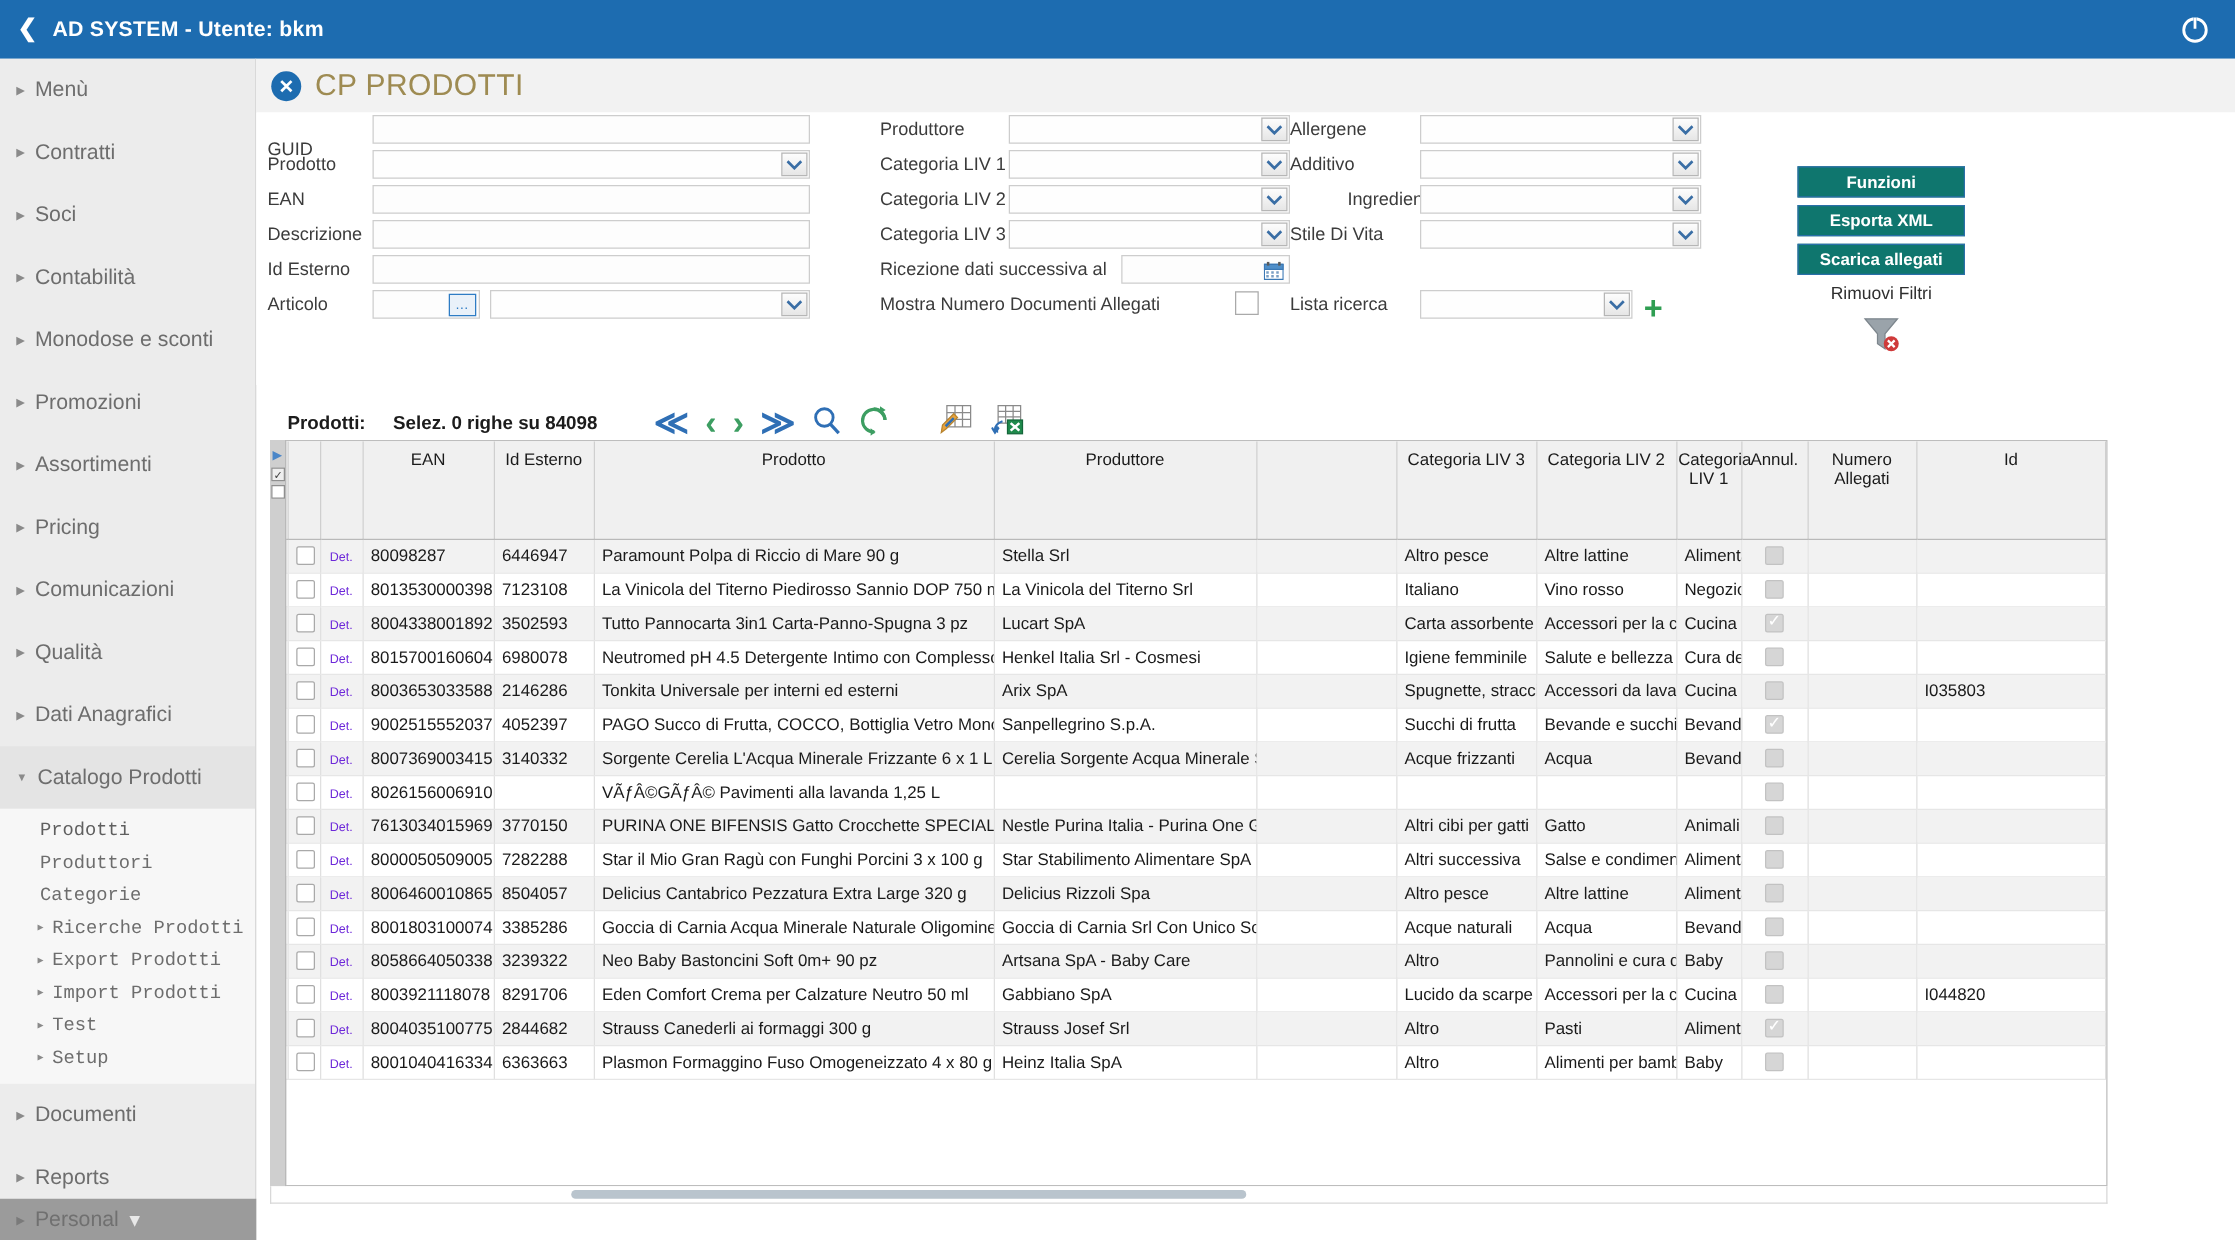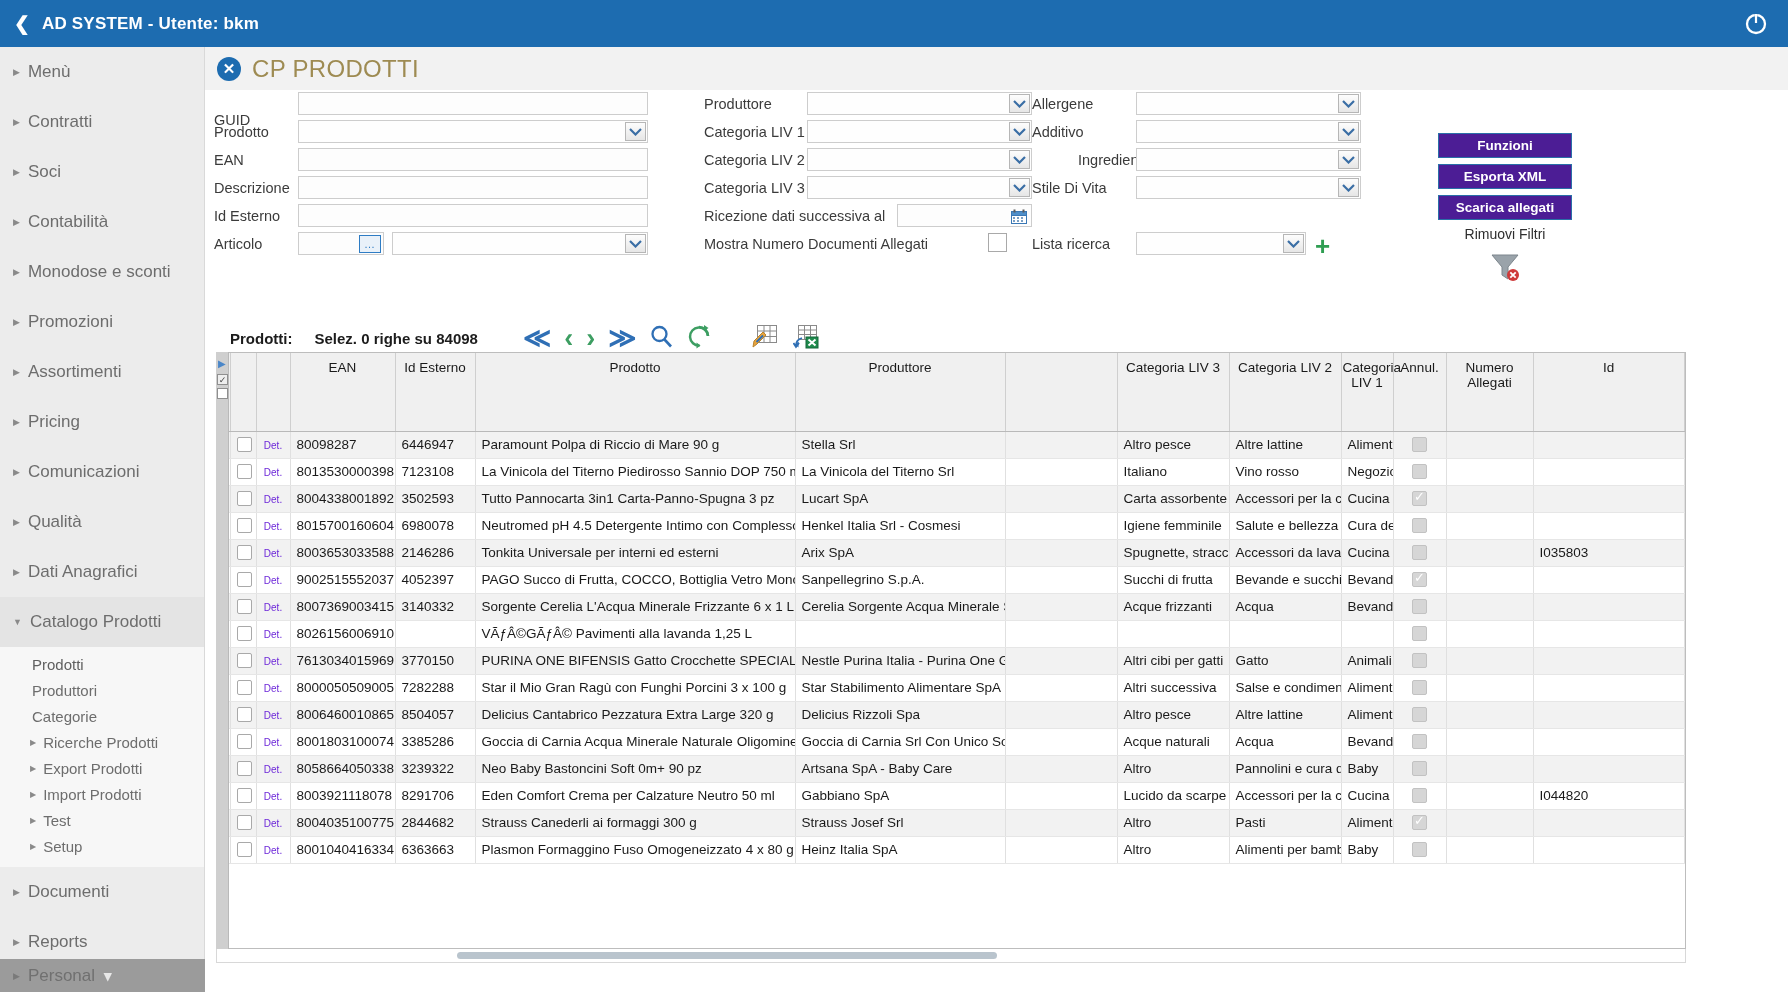--- a/index.html
+++ b/index.html
@@ -37,21 +37,21 @@
     height:50px; display:flex; align-items:center; padding-left:13px;
     color:#6d6d6d; font-size:17px; cursor:pointer;
   }
   .side-item .caret{
     font-size:9px; color:#8a8a8a; margin-right:8px; line-height:1;
   }
   .side-item.active-parent{ background:#e4e4e4; }
   .subpanel{ background:#f7f7f7; padding:4px 0 8px 0; }
   .sub-item{
     height:26px; display:flex; align-items:center; padding-left:32px;
-    color:#6d6d6d; font-size:15px; cursor:pointer;
+    color:#6d6d6d; font-size:15px; cursor:pointer;font-family:Liberation Mono, monospace;
   }
   .sub-item.sel{ color:#5f5f5f; }
   .sub-item .caret{ font-size:8px; color:#8a8a8a; margin-right:7px; }
   .sub-item.indent{ padding-left:30px; }
   .side-footer{
     position:absolute; left:0; bottom:0; width:205px; height:33px;
     background:#9b9b9b; display:flex; align-items:center; padding-left:13px;
     color:#707070; font-size:17px; cursor:pointer;
   }
   .side-footer .caret{ font-size:9px; margin-right:8px; color:#7a7a7a;}
@@ -100,21 +100,21 @@
   }
   .ellipsisbtn span{ color:#2e7cc4; font-size:11px; letter-spacing:1px; line-height:6px;}
   .chk{
     width:19px; height:19px; background:#fff; border:1px solid #a9a9a9; cursor:pointer;
   }
   .plusicon{ color:#2f9e52; font-size:26px; font-weight:bold; line-height:16px; cursor:pointer;}
 
   
   .btnstack{ position:absolute; left:1438px; top:133px; width:134px; }
   .bluebtn{
-    width:134px; height:25px; background:#4c1d95;
+    width:134px; height:25px; background:#0f766e;
     border:1px solid #2a6fa8;
     color:#ffffff; font-size:13.5px; font-weight:bold;
     display:flex; align-items:center; justify-content:center;
     margin-bottom:6px; cursor:pointer;
   }
   .rimuovi{
     text-align:center; width:134px; color:#2e2e2e; font-size:14px; font-weight:normal;
     margin-top:5px;
   }
   .funnelwrap{ width:134px; display:flex; justify-content:center; margin-top:8px; cursor:pointer;}

